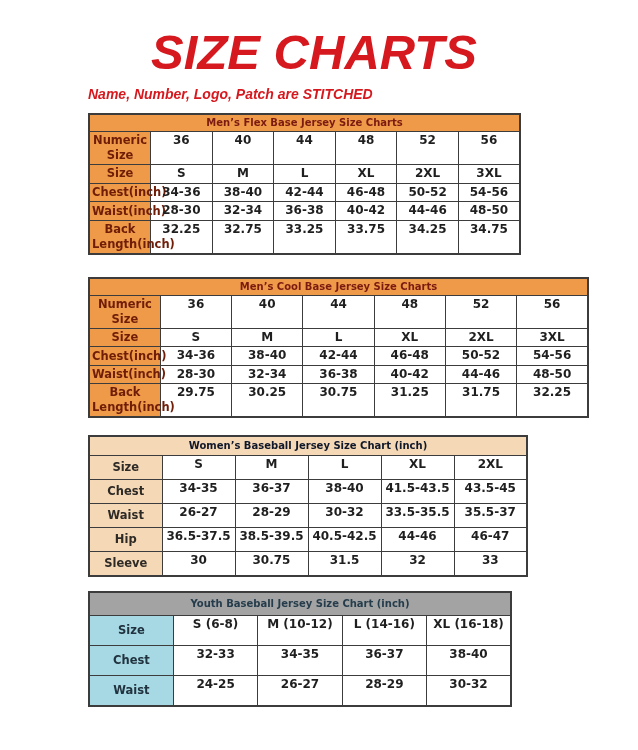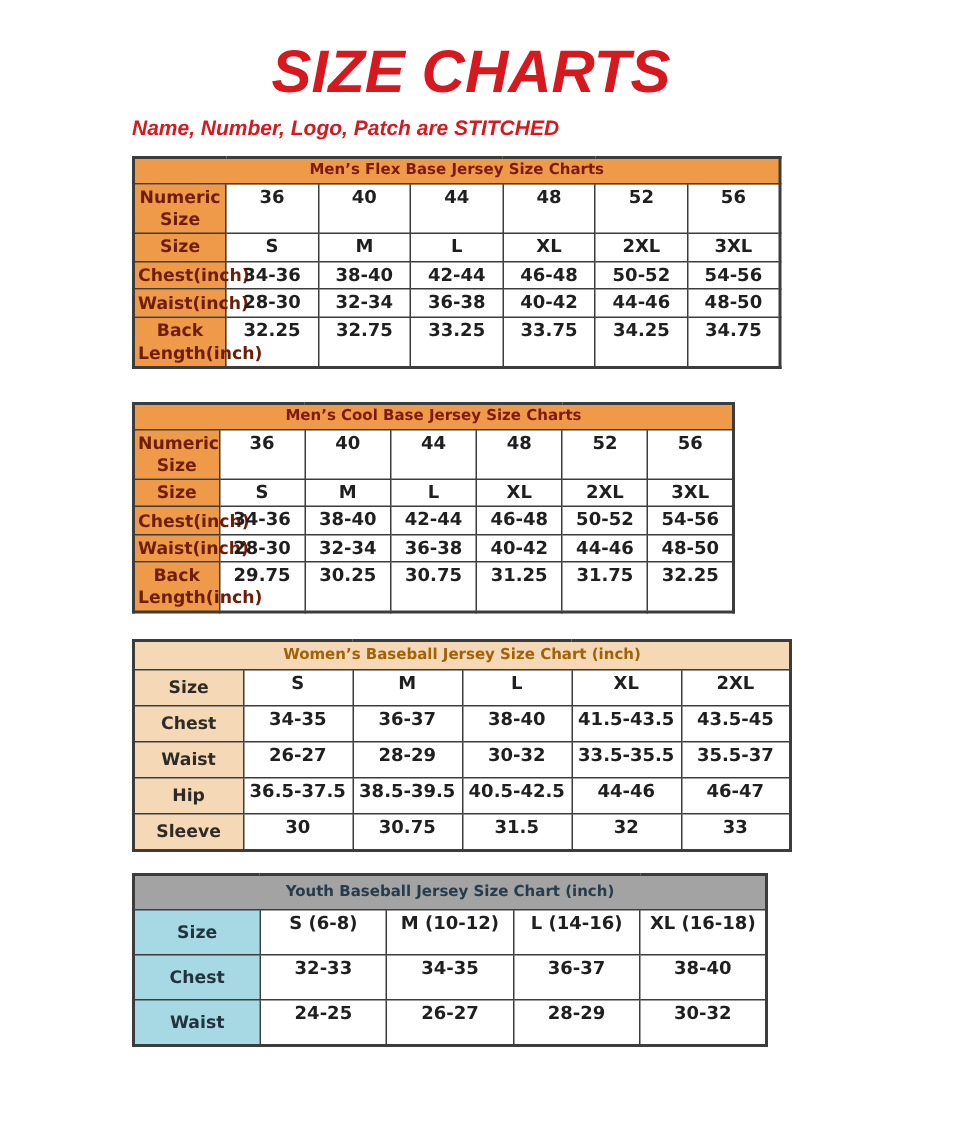--- a/index.html
+++ b/index.html
@@ -18,21 +18,21 @@
     padding: 28px 0 0 88px;
     background: #fff;
   }
   .page-title {
     width: 452px;
     margin: 0;
     text-align: center;
     color: #d6191f;
     font-style: italic;
     font-weight: bold;
-    font-size: 40px;
+    font-size: 49px;
     line-height: 1.0;
     letter-spacing: 0px;
     font-family: "Liberation Sans", sans-serif;
   }
   .page-subtitle {
     width: 470px;
     margin: 8px 0 0 0;
     color: #d6191f;
     font-style: italic;
     font-weight: bold;
@@ -69,27 +69,27 @@
     font-weight: bold;
     text-align: center;
     vertical-align: top;
     padding: 1px 2px;
     color: #1f1f1f;
     line-height: 1.3;
   }
   
   .theme-orange .tbl-title { background: #ef9a49; color: #7b1a10; }
   .theme-orange .row-label { background: #ef9a49; color: #6f1d07; }
-  .theme-peach  .tbl-title { background: #f5d8b6; color: #a16207; }
+  .theme-peach  .tbl-title { background: #f5d8b6; color: #0f172a; }
   .theme-peach  .row-label { background: #f5d8b6; color: #2e2a26; }
   .theme-blue   .tbl-title { background: #a3a3a3; color: #243c4b; }
   .theme-blue   .row-label { background: #a7d9e4; color: #21333f; }
   
   .t-mens-flex { width: 433px; margin-top: 10px; }
-  .t-mens-cool { width: 402px; margin-top: 22px; }
+  .t-mens-cool { width: 501px; margin-top: 22px; }
   .t-mens-flex .row-label, .t-mens-cool .row-label { width: 86px; }
   .t-womens { width: 440px; margin-top: 17px; }
   .t-womens .row-label { width: 70px; }
   .t-womens td { padding-top: 4px; padding-bottom: 4px; }
   .t-womens .row-label { padding-top: 4px; padding-bottom: 4px; }
   .t-womens .tbl-title { padding: 3px 2px; }
   .t-youth { width: 424px; margin-top: 14px; }
   .t-youth .row-label { width: 82px; }
   .t-youth td { padding-top: 7px; padding-bottom: 7px; }
   .t-youth .row-label { padding-top: 7px; padding-bottom: 7px; }

